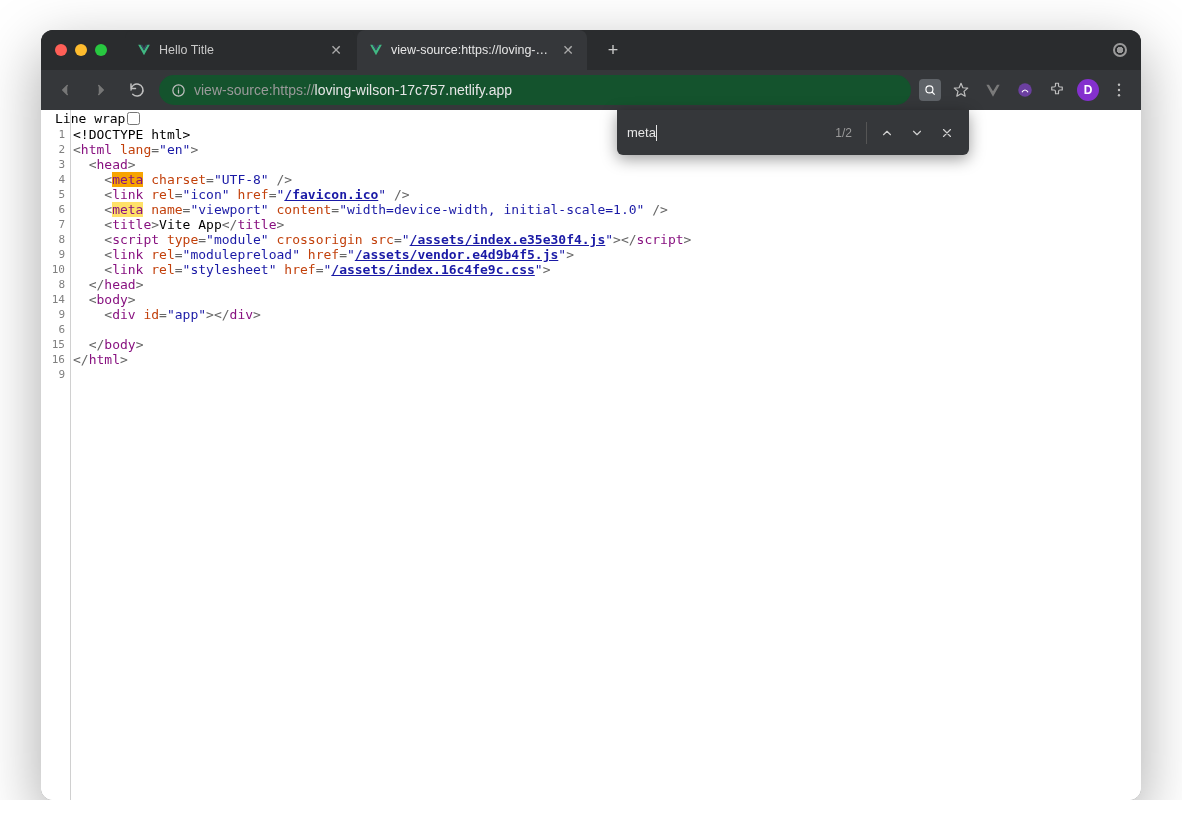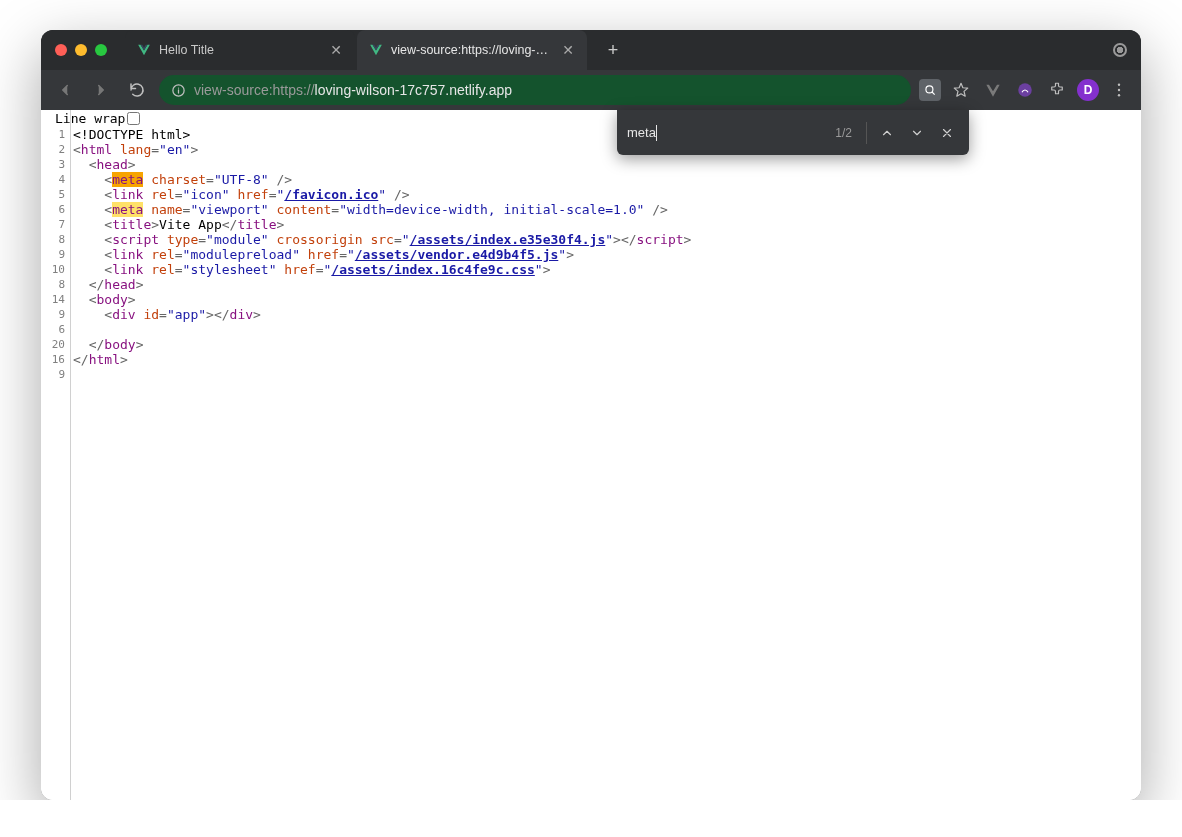--- a/index.html
+++ b/index.html
@@ -321,21 +321,21 @@
         <div class="ln">5</div>
         <div class="ln">6</div>
         <div class="ln">7</div>
         <div class="ln">8</div>
         <div class="ln">9</div>
         <div class="ln">10</div>
         <div class="ln">8</div>
         <div class="ln">14</div>
         <div class="ln">9</div>
         <div class="ln">6</div>
-        <div class="ln">20</div>
+        <div class="ln">15</div>
         <div class="ln">16</div>
         <div class="ln">9</div>
       </div>
     <div class="codewrap">
       <div class="code" id="code" style="padding-top:17px;"><div style="height: 15px;"><span class="c-gray">&lt;!DOCTYPE html&gt;</span></div><div style="height: 15px;"><span class="c-op">&lt;</span><span class="c-tag">html</span> <span class="c-attr">lang</span><span class="c-op">=</span><span class="c-str">"en"</span><span class="c-op">&gt;</span></div><div style="height: 15px;">  <span class="c-op">&lt;</span><span class="c-tag">head</span><span class="c-op">&gt;</span></div><div style="height: 15px;">    <span class="c-op">&lt;</span><span class="c-tag hl">meta</span> <span class="c-attr">charset</span><span class="c-op">=</span><span class="c-str">"UTF-8"</span> <span class="c-op">/&gt;</span></div><div style="height: 15px;">    <span class="c-op">&lt;</span><span class="c-tag">link</span> <span class="c-attr">rel</span><span class="c-op">=</span><span class="c-str">"icon"</span> <span class="c-attr">href</span><span class="c-op">=</span><span class="c-str">"</span><span class="c-link">/favicon.ico</span><span class="c-str">"</span> <span class="c-op">/&gt;</span></div><div style="height: 15px;">    <span class="c-op">&lt;</span><span class="c-tag hl2">meta</span> <span class="c-attr">name</span><span class="c-op">=</span><span class="c-str">"viewport"</span> <span class="c-attr">content</span><span class="c-op">=</span><span class="c-str">"width=device-width, initial-scale=1.0"</span> <span class="c-op">/&gt;</span></div><div style="height: 15px;">    <span class="c-op">&lt;</span><span class="c-tag">title</span><span class="c-op">&gt;</span>Vite App<span class="c-op">&lt;/</span><span class="c-tag">title</span><span class="c-op">&gt;</span></div><div style="height: 15px;">    <span class="c-op">&lt;</span><span class="c-tag">script</span> <span class="c-attr">type</span><span class="c-op">=</span><span class="c-str">"module"</span> <span class="c-attr">crossorigin</span> <span class="c-attr">src</span><span class="c-op">=</span><span class="c-str">"</span><span class="c-link">/assets/index.e35e30f4.js</span><span class="c-str">"</span><span class="c-op">&gt;&lt;/</span><span class="c-tag">script</span><span class="c-op">&gt;</span></div><div style="height: 15px;">    <span class="c-op">&lt;</span><span class="c-tag">link</span> <span class="c-attr">rel</span><span class="c-op">=</span><span class="c-str">"modulepreload"</span> <span class="c-attr">href</span><span class="c-op">=</span><span class="c-str">"</span><span class="c-link">/assets/vendor.e4d9b4f5.js</span><span class="c-str">"</span><span class="c-op">&gt;</span></div><div style="height: 15px;">    <span class="c-op">&lt;</span><span class="c-tag">link</span> <span class="c-attr">rel</span><span class="c-op">=</span><span class="c-str">"stylesheet"</span> <span class="c-attr">href</span><span class="c-op">=</span><span class="c-str">"</span><span class="c-link">/assets/index.16c4fe9c.css</span><span class="c-str">"</span><span class="c-op">&gt;</span></div><div style="height: 15px;">  <span class="c-op">&lt;/</span><span class="c-tag">head</span><span class="c-op">&gt;</span></div><div style="height: 15px;">  <span class="c-op">&lt;</span><span class="c-tag">body</span><span class="c-op">&gt;</span></div><div style="height: 15px;">    <span class="c-op">&lt;</span><span class="c-tag">div</span> <span class="c-attr">id</span><span class="c-op">=</span><span class="c-str">"app"</span><span class="c-op">&gt;&lt;/</span><span class="c-tag">div</span><span class="c-op">&gt;</span></div><div style="height: 15px;">    </div><div style="height: 15px;">  <span class="c-op">&lt;/</span><span class="c-tag">body</span><span class="c-op">&gt;</span></div><div style="height: 15px;"><span class="c-op">&lt;/</span><span class="c-tag">html</span><span class="c-op">&gt;</span></div><div style="height: 15px;"></div></div>
     </div>
 
     <div class="findbar">
       <div class="find-input">
         <span class="find-text">meta</span>

